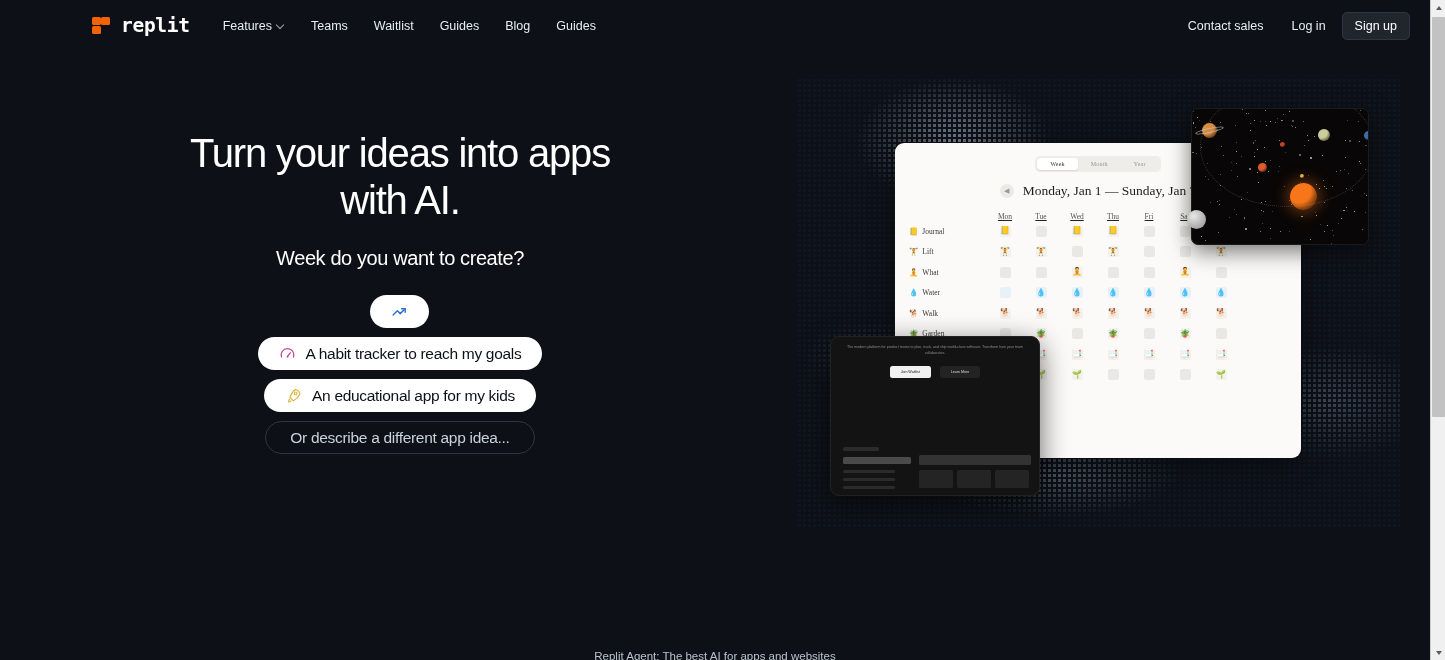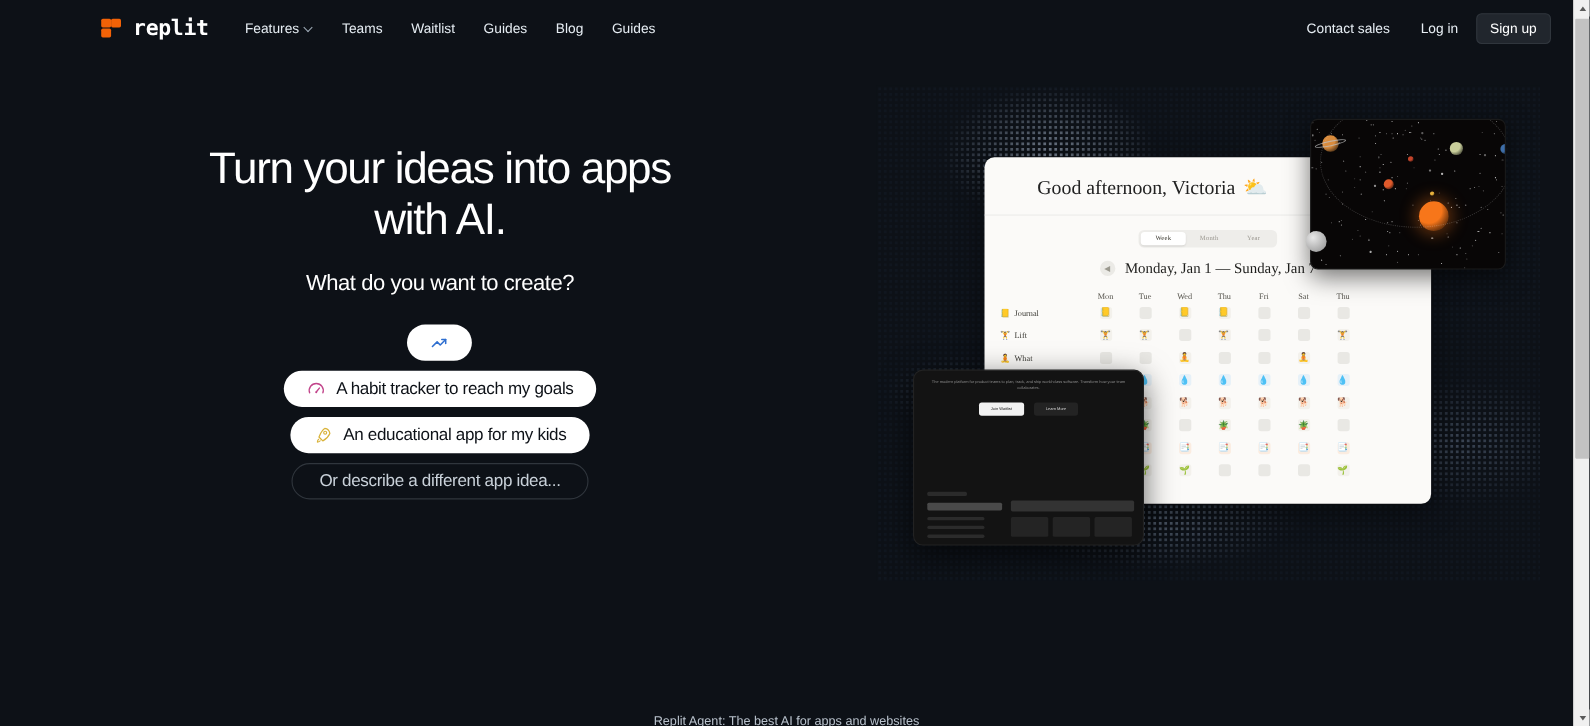--- a/index.html
+++ b/index.html
@@ -141,21 +141,21 @@
     display:flex; align-items:center; justify-content:center; gap:9px;
     margin-top:11px;
     font-family:"Liberation Serif", serif; font-size:13.5px; color:#1d1d1b;
   }
   #date-prev {
     width:14px; height:14px; border-radius:50%; background:#ebeae6;
     display:flex; align-items:center; justify-content:center;
     font-size:7px; color:#9b998f; cursor:pointer;
   }
   #grid-head {
-    display:flex; margin:13px 0 0 0; padding-left:92px;
+    display:flex; margin:13px 0 0 0; padding-left:92px;text-decoration:underline;
   }
   #grid-head span {
     width:36px; text-align:center; font-size:7.5px;
     font-family:"Liberation Serif", serif; color:#56544d;
   }
   .hrow { display:flex; align-items:center; height:20.5px; }
   .hlabel {
     width:92px; padding-left:14px; font-size:7.5px;
     font-family:"Liberation Serif", serif; color:#3b3a34;
     display:flex; align-items:center; gap:4px; white-space:nowrap;
@@ -277,21 +277,21 @@
     </div>
     <div class="nav-right">
       <div class="nav-link">Contact sales</div>
       <div class="nav-link">Log in</div>
       <div id="signup-btn">Sign up</div>
     </div>
   </div>
 
   <div id="hero-left">
     <h1 id="headline">Turn your ideas into apps with AI.</h1>
-    <div id="subhead">What do you want to create?</div>
+    <div id="subhead">Week do you want to create?</div>
     <div id="suggestions">
       <button class="sug">
         <svg class="sug-icon" viewBox="0 0 24 24" fill="none">
           <path d="M3 17l6-6 4 4 7-7" stroke="#2F6FD0" stroke-width="2" stroke-linecap="round" stroke-linejoin="round"></path>
           <path d="M15 8h5v5" stroke="#2F6FD0" stroke-width="2" stroke-linecap="round" stroke-linejoin="round"></path>
         </svg>
       </button>
       <button class="sug">
         <svg class="sug-icon" viewBox="0 0 24 24" fill="none">
           <path d="M3.5 17a9 9 0 1 1 17 0" stroke="#C2458B" stroke-width="1.8" stroke-linecap="round"></path>
@@ -311,24 +311,20 @@
       <button class="sug outline">
         <span>Or describe a different app idea...</span>
       </button>
     </div>
   </div>
 
   <div id="art">
     <div id="dots"></div>
 
     <div id="habit-card">
-      <div id="habit-greet">
-        <span>Good afternoon, Victoria</span>
-        <span>⛅</span>
-      </div>
       <div id="seg-wrap">
         <div id="segmented">
           <div class="seg active">Week</div>
           <div class="seg">Month</div>
           <div class="seg">Year</div>
         </div>
       </div>
       <div id="date-row">
         <div id="date-prev">◀</div>
         <span>Monday, Jan 1 — Sunday, Jan 7</span>

